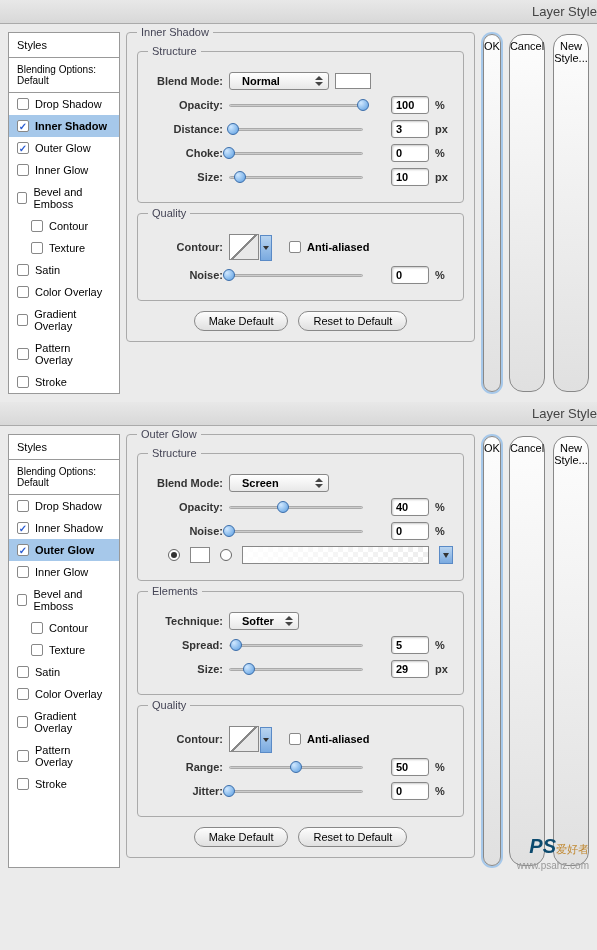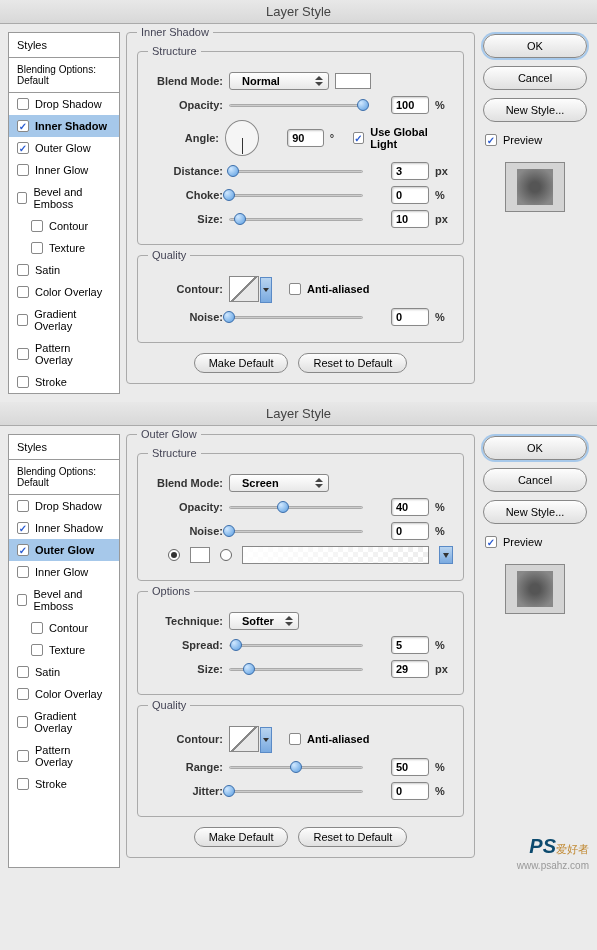--- a/index.html
+++ b/index.html
@@ -1,18 +1,18 @@
 <!DOCTYPE html>
 <html><head>
 <meta charset="utf-8">
 <style>
 * { box-sizing: border-box; margin: 0; padding: 0; font-family: "Lucida Grande", Arial, sans-serif; font-size: 11px; }
 body { background: #ebebeb; width: 597px; }
 .dialog { background: #ebebeb; }
-.titlebar { background: linear-gradient(#e8e8e8, #d8d8d8); text-align: center; padding: 4px 0; border-bottom: 1px solid #aaa; color: #444; font-size: 13px; }
+.titlebar { background: linear-gradient(#e8e8e8, #d8d8d8); text-align: right; padding: 4px 0; border-bottom: 1px solid #aaa; color: #444; font-size: 13px; }
 .dialog-body { display: flex; padding: 8px; gap: 6px; }
 .left-col { width: 112px; border: 1px solid #999; background: #fff; padding: 0; }
 .styles-header { padding: 6px 8px; border-bottom: 1px solid #999; }
 .blending { padding: 6px 8px; border-bottom: 1px solid #999; font-size: 10px; }
 .style-item { padding: 5px 8px; display: flex; align-items: center; gap: 6px; cursor: default; }
 .style-item.indent { padding-left: 22px; }
 .style-item.selected { background: #a6c8ea; font-weight: bold; }
 .chk { width: 12px; height: 12px; border: 1px solid #888; background: #fff; display: inline-flex; align-items: center; justify-content: center; border-radius: 2px; }
 .chk.on::after { content: "✓"; color: #2a5bd0; font-size: 10px; font-weight: bold; }
 .mid-col { flex: 1; }
@@ -29,21 +29,21 @@
 .slider-thumb { position: absolute; top: 2px; width: 12px; height: 12px; background: radial-gradient(circle at 30% 30%, #d0e8ff, #5a9de0); border: 1px solid #3a6daa; border-radius: 50%; margin-left: -6px; }
 .numfield { width: 38px; border: 1px solid #888; background: #fff; padding: 2px 4px; text-align: left; border-radius: 3px; box-shadow: inset 1px 1px 2px #ccc; margin-left: 22px; }
 .unit { width: 18px; color: #333; }
 .angle-dial { width: 36px; height: 36px; border: 1px solid #888; border-radius: 50%; background: #f5f5f5; position: relative; }
 .angle-dial::after { content: ""; position: absolute; left: 50%; top: 50%; width: 1px; height: 16px; background: #333; transform-origin: top; transform: rotate(0deg); }
 .contour-thumb { width: 30px; height: 26px; border: 1px solid #888; background: linear-gradient(135deg, #fff 0%, #fff 48%, #888 48%, #888 52%, #e8e8e8 52%); position: relative; }
 .contour-thumb .arrow { position: absolute; right: -14px; top: 0; width: 12px; height: 26px; background: linear-gradient(#b8d4f0, #7aaae0); border: 1px solid #5a8ac6; display: flex; align-items: center; justify-content: center; }
 .contour-thumb .arrow::after { content: ""; border-left: 3px solid transparent; border-right: 3px solid transparent; border-top: 4px solid #333; }
 .btn { background: linear-gradient(#fdfdfd, #e0e0e0); border: 1px solid #888; border-radius: 10px; padding: 3px 14px; cursor: default; }
 .btn-row { display: flex; gap: 10px; justify-content: center; margin-top: 4px; }
-.right-col { width: 108px; display: flex; flex-direction: column; gap: 8px; align-items: stretch; padding: 2px; }
+.right-col { width: 108px; display: flex; gap: 8px; align-items: stretch; padding: 2px; }
 .big-btn { background: linear-gradient(#fdfdfd, #e0e0e0); border: 1px solid #888; border-radius: 14px; padding: 5px 0; text-align: center; cursor: default; }
 .big-btn.default { box-shadow: 0 0 0 2px #a6c8ea; }
 .preview-chk { display: flex; align-items: center; gap: 6px; padding: 4px 2px; }
 .preview-swatch { width: 60px; height: 50px; border: 1px solid #888; background: #d4d4d4; display: flex; align-items: center; justify-content: center; margin: 4px auto; }
 .preview-swatch .inner { width: 36px; height: 36px; background: radial-gradient(circle, #555 20%, #888 80%); }
 .radio { width: 12px; height: 12px; border: 1px solid #666; border-radius: 50%; background: #fff; display: inline-flex; align-items: center; justify-content: center; }
 .radio.on::after { content: ""; width: 6px; height: 6px; background: #333; border-radius: 50%; }
 .grad-swatch { flex: 1; height: 18px; border: 1px solid #888; background: repeating-conic-gradient(#eee 0 25%, #fff 0 50%) 0 0/10px 10px; position: relative; }
 .grad-swatch::after { content: ""; position: absolute; inset: 0; background: linear-gradient(90deg, rgba(255,255,255,0.9), rgba(255,255,255,0)); }
 .grad-arrow { width: 14px; height: 18px; background: linear-gradient(#b8d4f0, #7aaae0); border: 1px solid #5a8ac6; display: flex; align-items: center; justify-content: center; }
@@ -126,28 +126,20 @@
           <div class="row">
             <div class="row-label">Opacity:</div>
             <div class="slider">
                 <div class="slider-track"></div>
                 <div class="slider-thumb" style="left:100%"></div>
               </div>
             <div class="numfield">100</div>
             <div class="unit">%</div>
           </div>
           <div class="row">
-            <div class="row-label">Angle:</div>
-            <div class="angle-dial"></div>
-            <div class="numfield">90</div>
-            <div class="unit">°</div>
-            <div class="chk on"></div>
-            <span>Use Global Light</span>
-          </div>
-          <div class="row">
             <div class="row-label">Distance:</div>
             <div class="slider">
                 <div class="slider-track"></div>
                 <div class="slider-thumb" style="left:3%"></div>
               </div>
             <div class="numfield">3</div>
             <div class="unit">px</div>
           </div>
           <div class="row">
             <div class="row-label">Choke:</div>
@@ -296,21 +288,21 @@
           </div>
           <div class="row" style="padding-left:20px; gap:10px">
             <div class="radio on"></div>
             <div class="swatch" style="width:20px"></div>
             <div class="radio"></div>
             <div class="grad-swatch"></div>
             <div class="grad-arrow"></div>
           </div>
         </div>
         <div class="fieldset">
-          <div class="legend">Options</div>
+          <div class="legend">Elements</div>
           <div class="row">
             <div class="row-label">Technique:</div>
             <div class="select" style="min-width:70px">Softer</div>
           </div>
           <div class="row">
             <div class="row-label">Spread:</div>
             <div class="slider">
                 <div class="slider-track"></div>
                 <div class="slider-thumb" style="left:5%"></div>
               </div>

